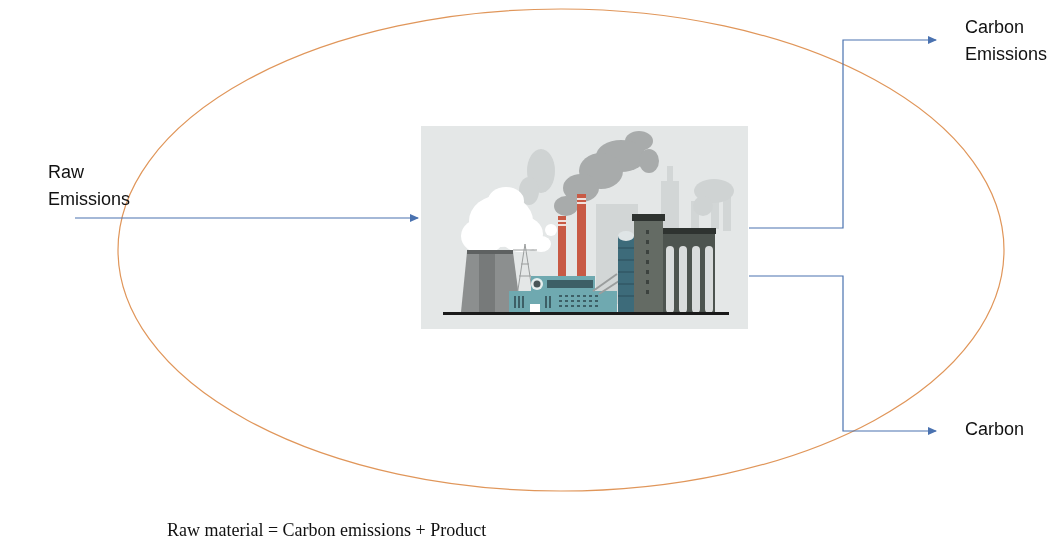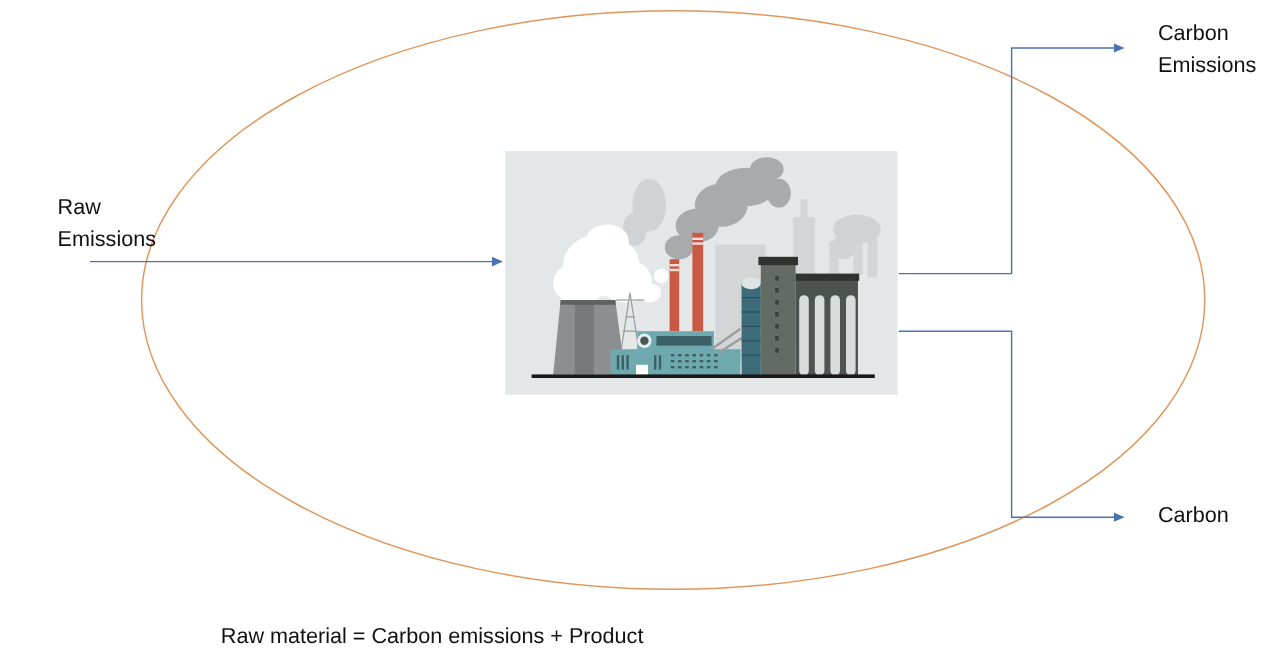--- a/index.html
+++ b/index.html
@@ -3,21 +3,21 @@
   <meta charset="utf-8">
   <style>
     html, body { margin: 0; padding: 0; background: #ffffff; }
     body { width: 1062px; height: 556px; position: relative; overflow: hidden;
            font-family: "Liberation Sans", "DejaVu Sans", sans-serif; color: #111; }
     #diagram { position: absolute; left: 0; top: 0; }
     .label { position: absolute; font-size: 18px; line-height: 27px; color: #111; white-space: nowrap; }
     #lbl-raw { left: 48px; top: 159px; }
     #lbl-carbon { left: 965px; top: 14px; }
     #lbl-product { left: 965px; top: 416px; }
-    #lbl-equation { left: 184px; top: 517px; }
+    #lbl-equation { left: 167px; top: 517px; font-family: Liberation Serif, serif; }
   </style>
 </head>
 <body>
 
 <svg id="diagram" width="1062" height="556" viewBox="0 0 1062 556" xmlns="http://www.w3.org/2000/svg">
   <defs>
     <marker id="arrowhead" markerWidth="10" markerHeight="10" refX="8" refY="4" orient="auto" markerUnits="userSpaceOnUse">
       <path d="M0,0 L9,4 L0,8 Z" fill="#4a72b0"></path>
     </marker>
   </defs>

